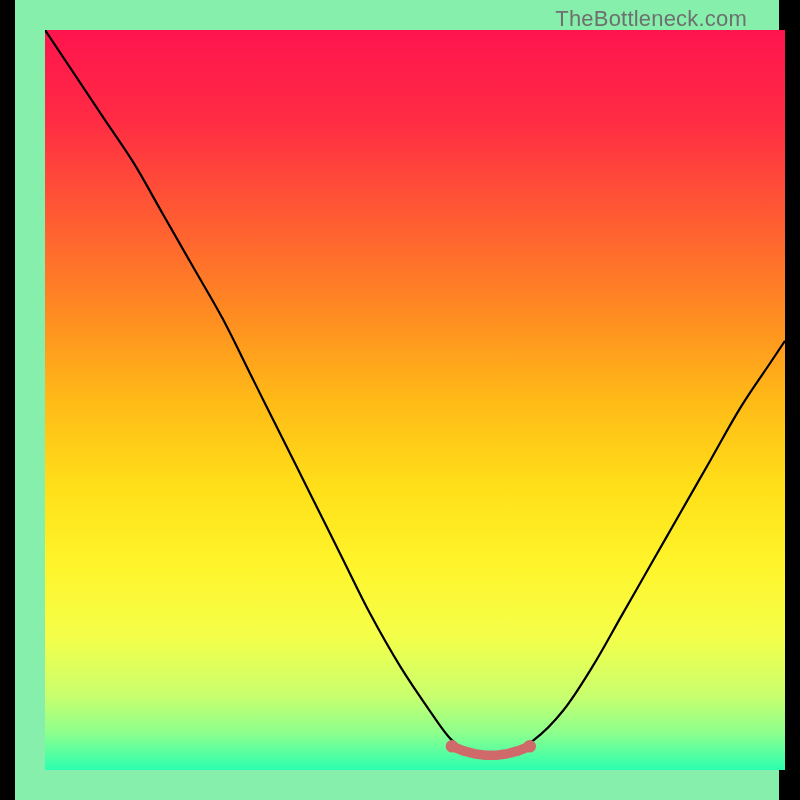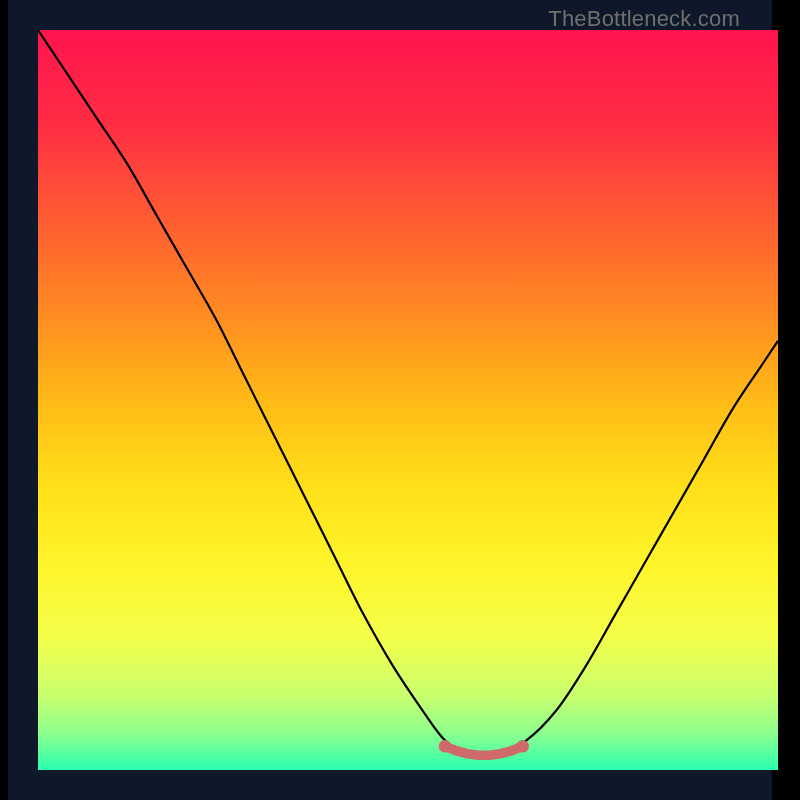--- a/index.html
+++ b/index.html
@@ -1,16 +1,16 @@
 <!DOCTYPE html>
 <html><head>
 <meta charset="utf-8">
 <style>
   html,body{margin:0;padding:0;width:800px;height:800px;overflow:hidden;background:#000;font-family:Arial,Helvetica,sans-serif}
-  .frame{position:absolute;left:8px;top:0;width:764px;height:800px;background:#0f172a}
+  .frame{position:absolute;left:15px;top:0;width:764px;height:800px;background:#86efac}
   .plot{position:absolute;left:30px;top:30px;width:740px;height:740px;overflow:hidden}
   .attribution{position:absolute;right:32px;top:6px;color:#6f6f6f;font-size:22px;font-weight:500;letter-spacing:.2px}
   svg{display:block}
 </style>
 </head>
 <body>
 <div class="frame">
 
   <div class="attribution">TheBottleneck.com</div>
 

